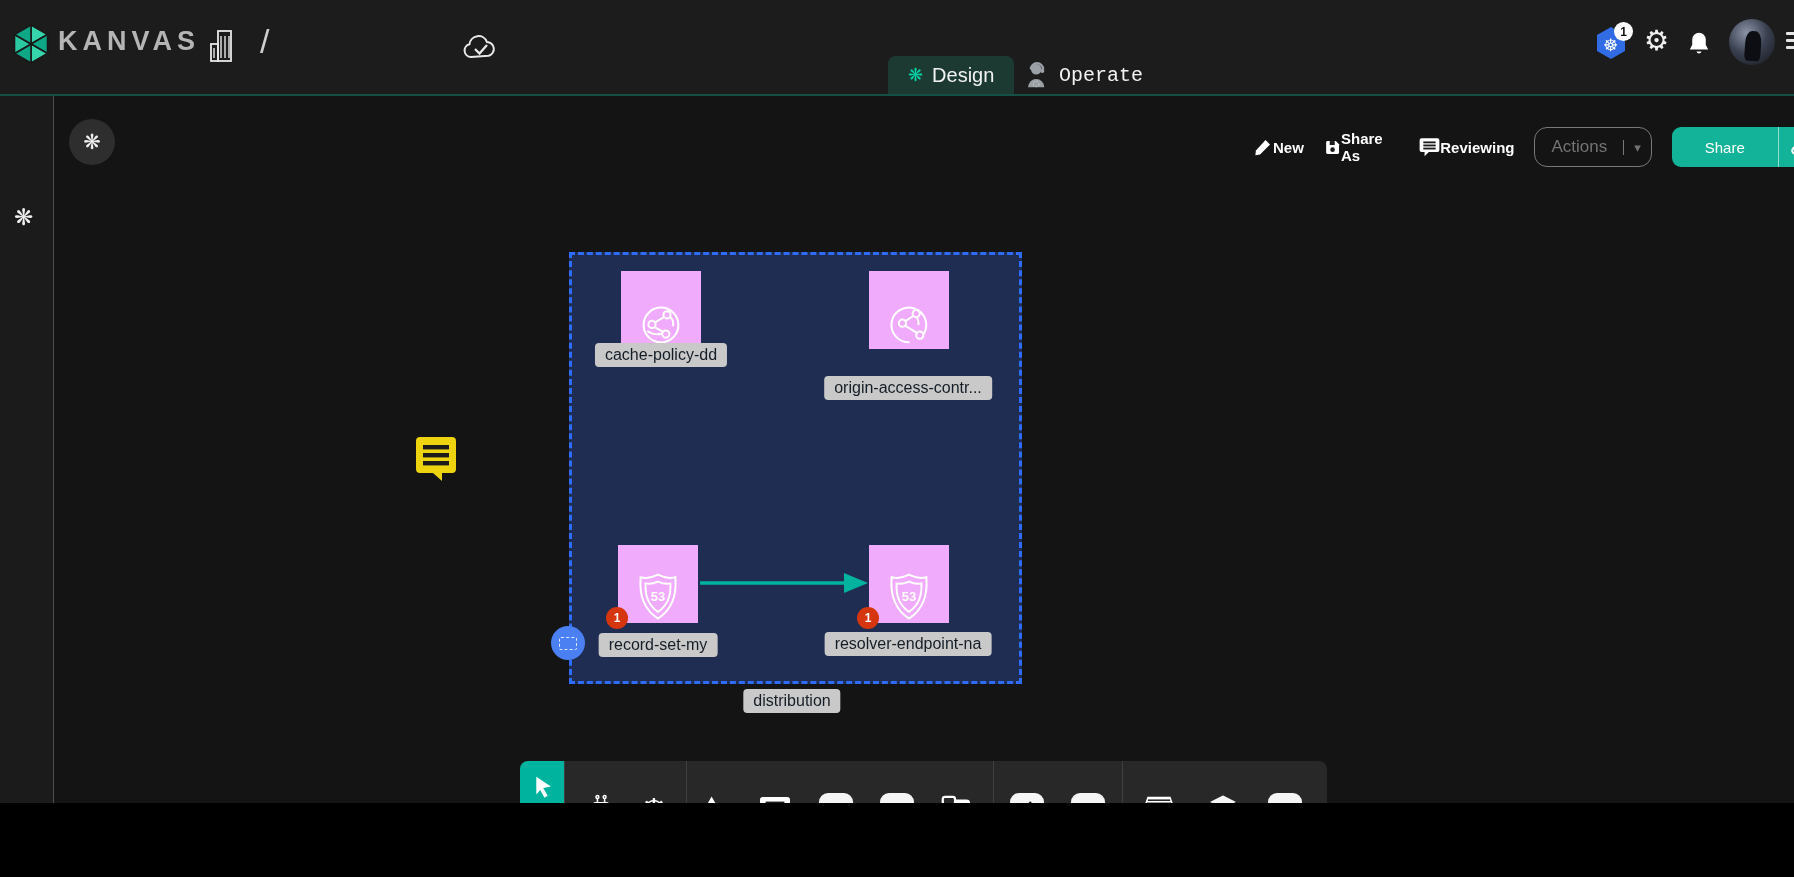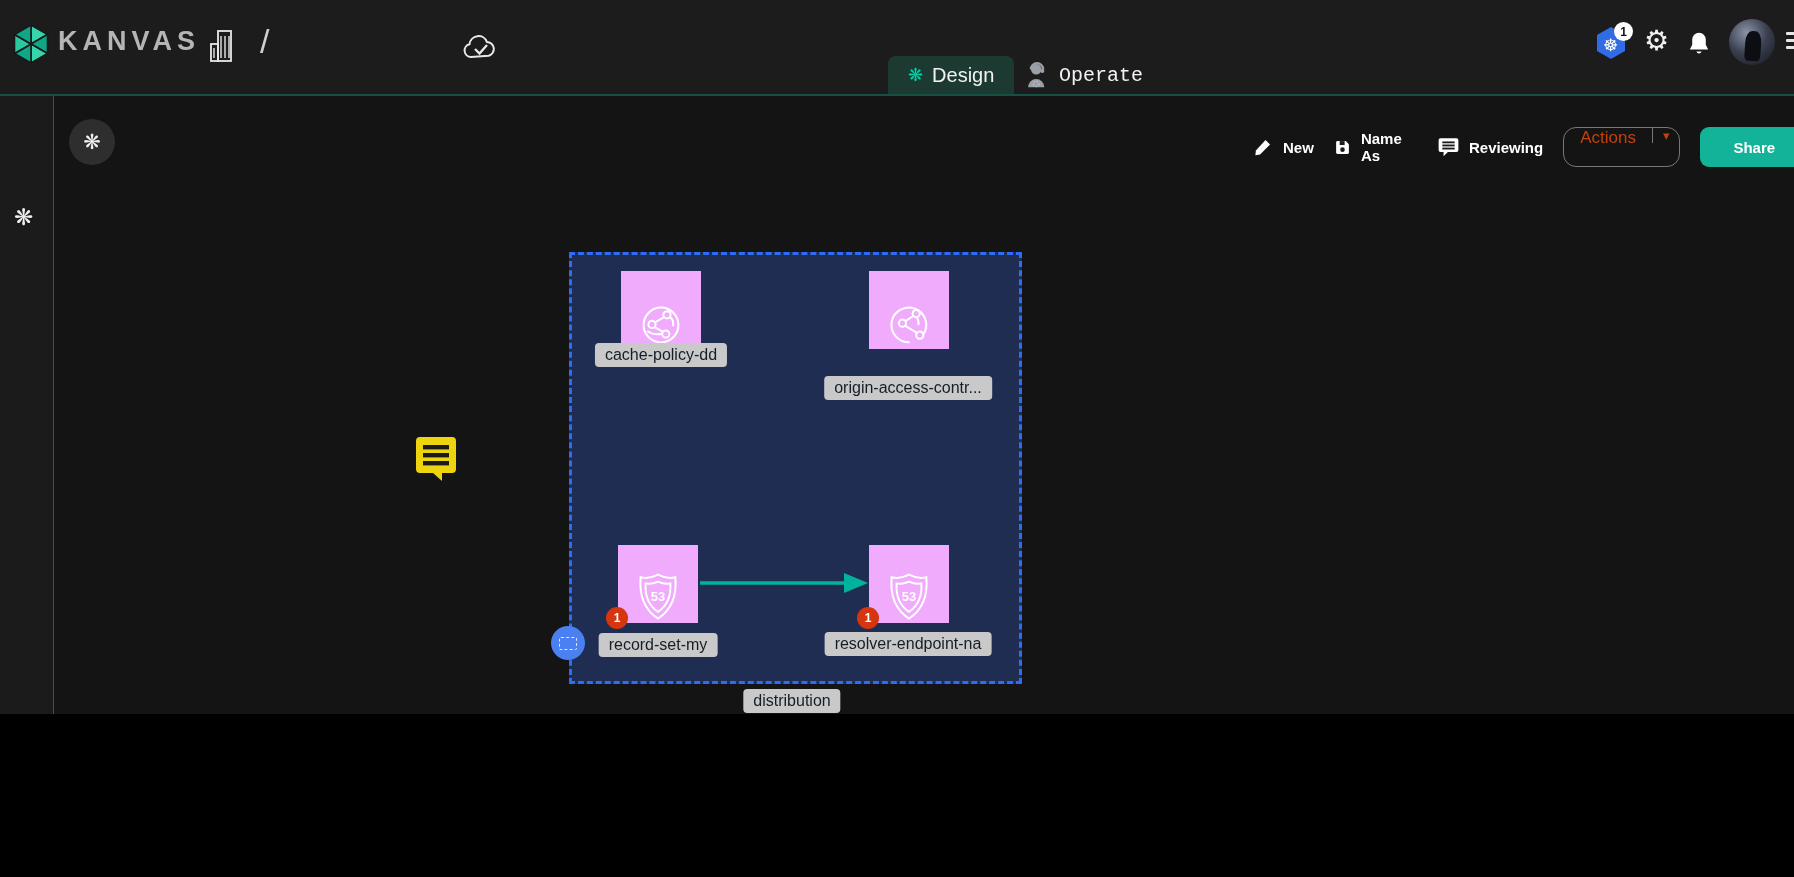--- a/index.html
+++ b/index.html
@@ -1,16 +1,16 @@
 <!DOCTYPE html>
 <html><head>
 <meta charset="utf-8">
 <style>
   html,body{margin:0;padding:0;background:#000;}
-  #stage{position:relative;width:1794px;height:714px;background:#141414;overflow:hidden;
+  #stage{position:relative;width:1794px;height:803px;background:#141414;overflow:hidden;
          font-family:"Liberation Sans",sans-serif;-webkit-font-smoothing:antialiased;}
   .abs{position:absolute;}
   
   #header{position:absolute;left:0;top:0;width:1794px;height:94px;background:#1c1c1c;
           border-bottom:2px solid #155044;z-index:30;}
   .logo-text{position:absolute;left:58px;top:26px;font-size:27px;font-weight:700;
              letter-spacing:5px;color:#b5b5b5;}
   .slash{position:absolute;left:260px;top:22px;font-size:34px;font-weight:300;color:#cfcfcf;}
   .name-group{position:absolute;left:286px;top:22px;}
   .name-label{font-size:12px;color:#e3e3e3;}
@@ -45,30 +45,30 @@
   .sidebar-spiral{position:absolute;left:14px;top:108px;color:#efefef;font-size:23px;}
   .chevron-btn{position:absolute;left:4px;top:824px;width:44px;height:44px;border-radius:50%;
            background:#242e2a;color:#fff;font-size:20px;display:flex;align-items:center;
            justify-content:center;cursor:pointer;z-index:25;}
   
   .round-btn{position:absolute;width:46px;height:46px;border-radius:50%;background:#2d2d2d;
              display:flex;align-items:center;justify-content:center;cursor:pointer;z-index:15;}
   
   #action-bar{position:absolute;top:126px;left:1253px;height:42px;display:flex;
               align-items:center;gap:20px;z-index:10;}
-  .act-item{display:flex;align-items:center;gap:10px;cursor:pointer;}
+  .act-item{display:flex;align-items:center;gap:0;cursor:pointer;}
   .act-label{color:#fff;font-size:15px;font-weight:700;}
-  .actions-btn{display:flex;align-items:flex-start;height:38px;border:1.5px solid #787878;
-               border-radius:13px;color:#c2410c;cursor:pointer;}
+  .actions-btn{display:flex;align-items:center;height:38px;border:1.5px solid #787878;
+               border-radius:13px;color:#737373;cursor:pointer;}
   .actions-main{display:flex;align-items:center;padding:0 16px;font-size:17px;}
   .actions-caret{display:flex;align-items:center;padding:0 10px;border-left:1px solid #787878;
                font-size:13px;}
   .share-btn{display:flex;align-items:stretch;height:40px;background:#12b398;border-radius:9px;
              color:#fff;cursor:pointer;overflow:hidden;}
-  .share-main{display:flex;align-items:center;padding:0 33px;font-size:15px;font-weight:700;}
+  .share-main{display:flex;align-items:center;padding:0 33px;font-size:15px;font-weight:400;}
   .share-link{display:flex;align-items:center;padding:0 12px;border-left:1px solid rgba(255,255,255,.55);}
   
   .selection-group{position:absolute;left:569px;top:252px;width:447px;height:426px;
       border:3px dashed #2e6bf6;background:rgba(64,110,246,0.28);z-index:1;}
   .node{position:absolute;width:80px;height:78px;background:#f0abfc;display:flex;
         align-items:flex-end;justify-content:center;z-index:3;cursor:pointer;}
   .chip{position:absolute;transform:translateX(-50%);background:#c9c9c9;color:#151e27;
         font-size:16px;padding:3px 10px;border-radius:4px;white-space:nowrap;z-index:4;}
   .count-badge{position:absolute;left:-12px;top:62px;width:22px;height:22px;border-radius:50%;
         background:#d5350f;color:#fff;font-size:12px;font-weight:700;display:flex;
@@ -197,21 +197,21 @@
         <path d="M15 3.5 L20.5 9 L8.5 21 L2.8 21.8 L3.5 16.2 Z" fill="#fff"></path>
       </svg>
       <span class="act-label">New</span>
     </div>
     <div class="act-item">
       <svg width="19" height="19" viewBox="0 0 24 24">
         <path d="M5 3 h11.5 L21 7.5 V19 a2 2 0 0 1 -2 2 H5 a2 2 0 0 1 -2 -2 V5 a2 2 0 0 1 2 -2 z" fill="#fff"></path>
         <rect x="8" y="3" width="7" height="5.5" fill="#1c1c1c"></rect>
         <circle cx="12" cy="15" r="3.2" fill="#1c1c1c"></circle>
       </svg>
-      <span class="act-label">Name As</span>
+      <span class="act-label">Share As</span>
     </div>
     <div class="act-item">
       <svg width="21" height="20" viewBox="0 0 34 32">
         <path d="M4 2 h26 a3 3 0 0 1 3 3 v16 a3 3 0 0 1 -3 3 h-14 l-7 7 v-7 H4 a3 3 0 0 1 -3 -3 V5 a3 3 0 0 1 3 -3 z" fill="#fff"></path>
         <rect x="7" y="7" width="20" height="3" fill="#1c1c1c"></rect>
         <rect x="7" y="12" width="20" height="3" fill="#1c1c1c"></rect>
         <rect x="7" y="17" width="20" height="3" fill="#1c1c1c"></rect>
       </svg>
       <span class="act-label">Reviewing</span>
     </div>

